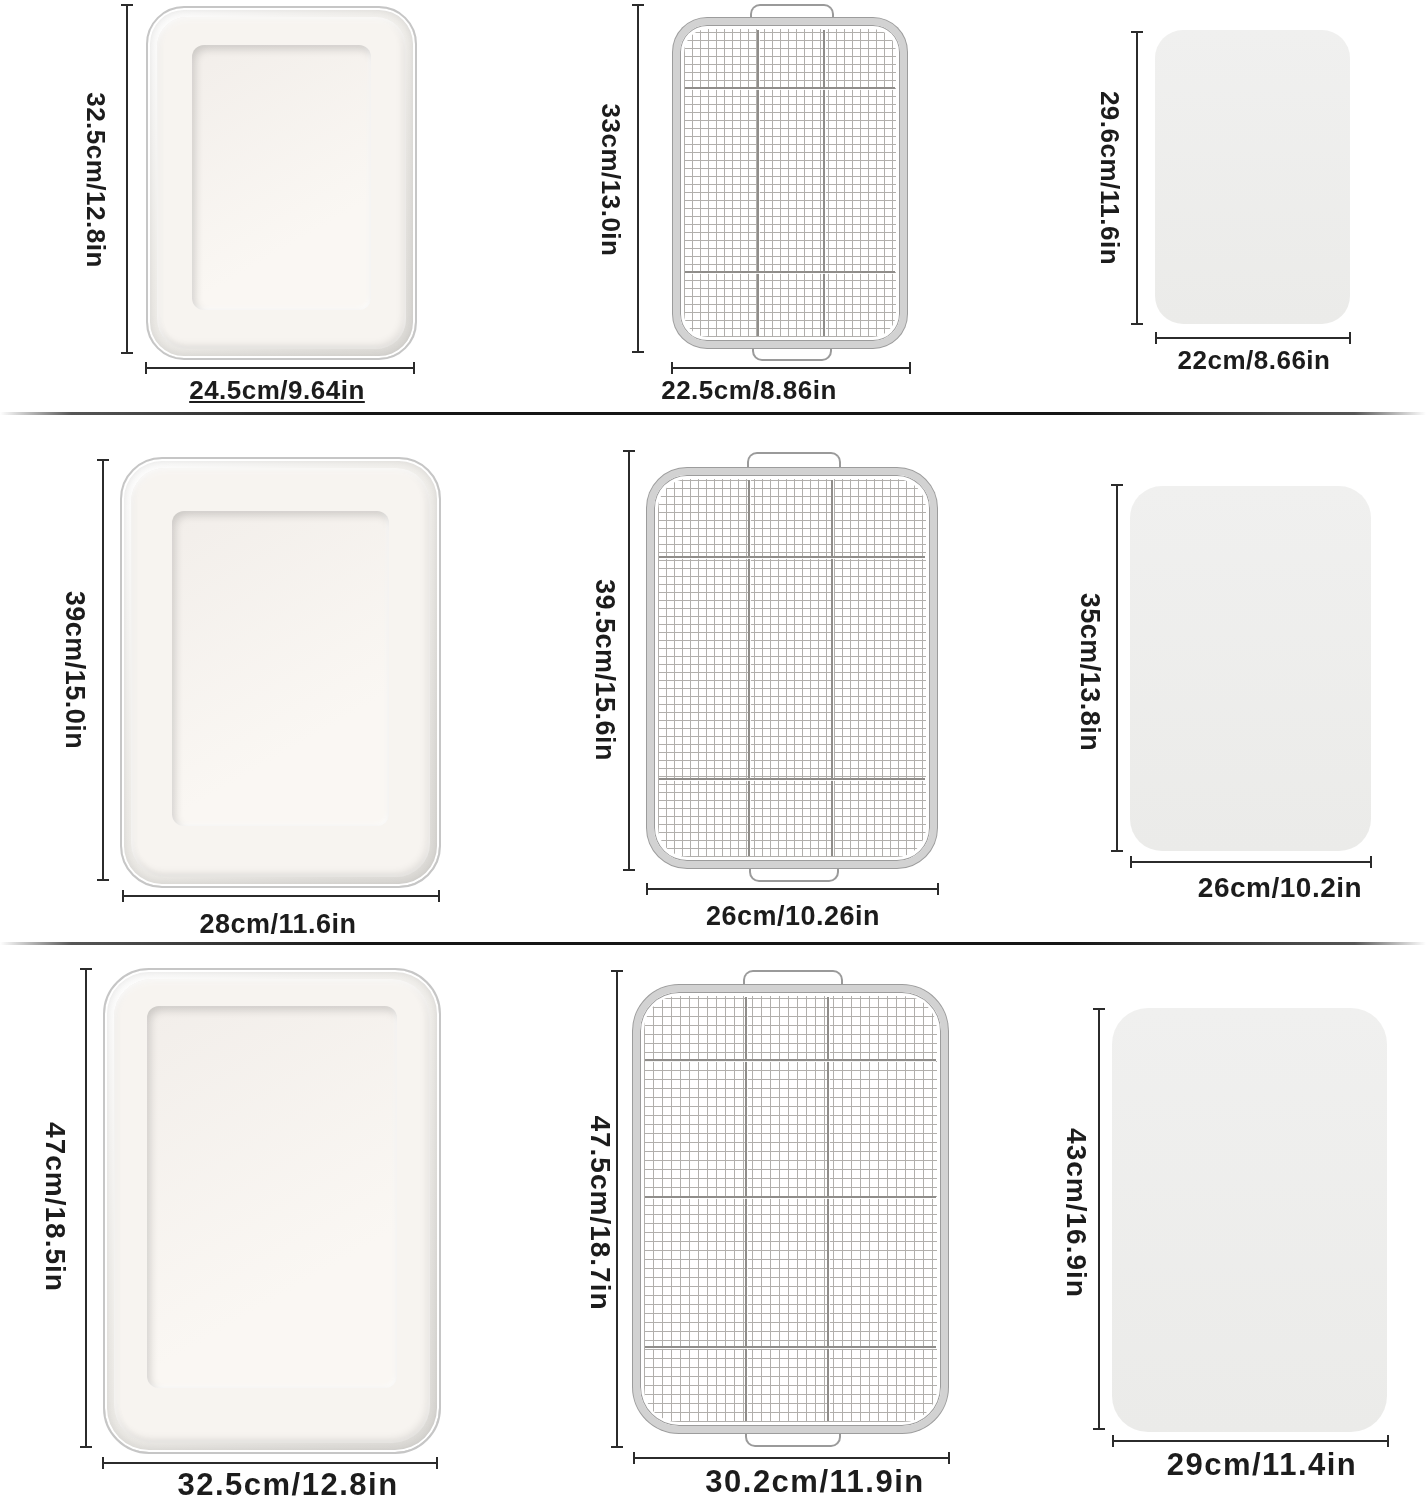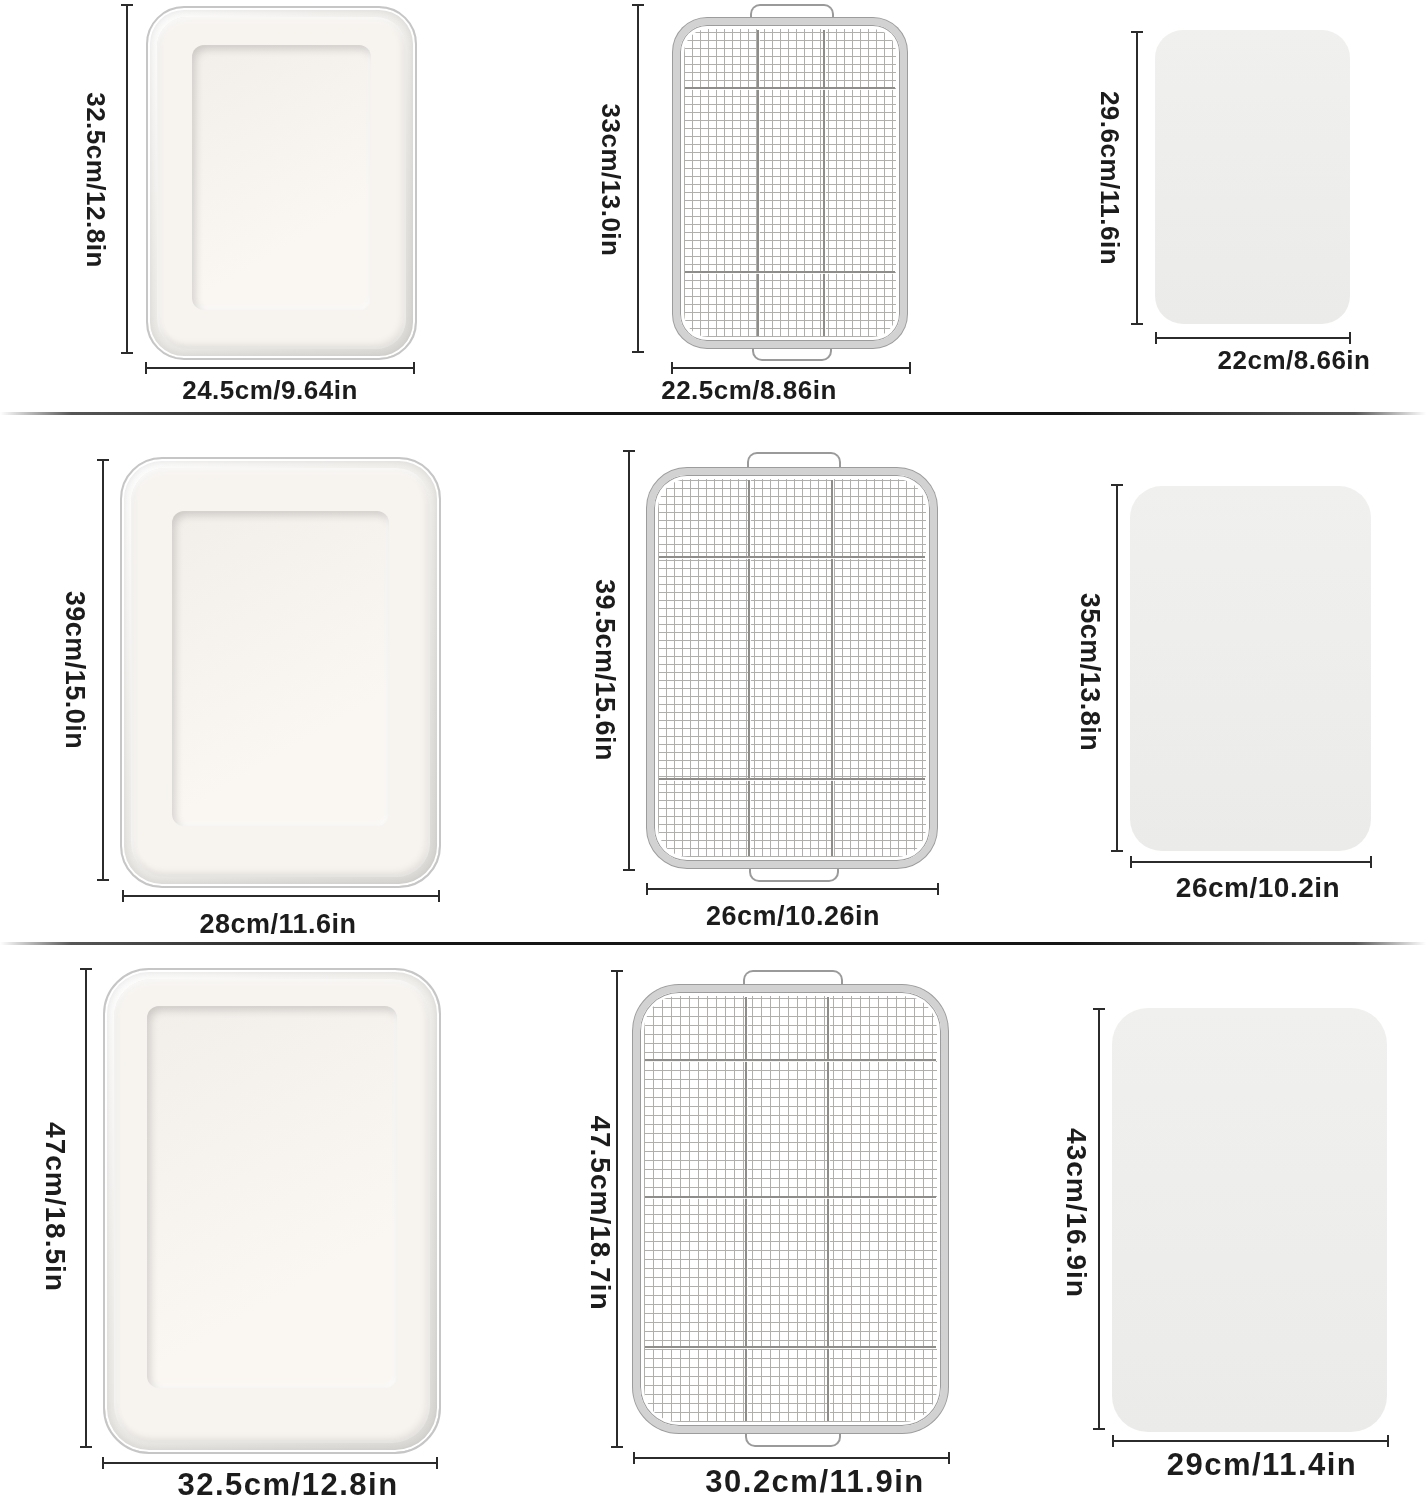--- a/index.html
+++ b/index.html
@@ -26,21 +26,21 @@
   .hdim::after  { right:0; }
 
   
   .vlabel, .hlabel {
     position:absolute; font-weight:700; white-space:nowrap;
     transform:translate(-50%,-50%); line-height:1;
   }
   .vlabel { writing-mode:vertical-rl; }
   .fs1 { font-size:26px; letter-spacing:0.5px; }
   .fs2 { font-size:27px; letter-spacing:0.5px; }
-  .fs2b{ font-size:28px; letter-spacing:0.5px; }
+  .fs2b{ font-size:28px; letter-spacing:0.5px;margin-left:22px; }
   .fs3 { font-size:31px; letter-spacing:1.5px; }
   .fs3v{ font-size:28px; letter-spacing:1px; }
 
   
   .tray {
     position:absolute;
     background:linear-gradient(135deg,#ffffff 0%,#f0eeea 45%,#dcdad6 100%);
     border:2px solid #c6c6c6;
     box-shadow: inset 0 0 0 2px #ffffff, inset 0 0 12px rgba(0,0,0,.16);
   }
@@ -103,21 +103,21 @@
 <div id="canvas">
 
   <div>
     <div class="tray" style="left:146px; top:6px; width:267px; height:350px; border-radius:38px;">
       <div class="tray-face" style="border-radius:30px;"></div>
       <div class="tray-inner" style="left:44px; right:44px; top:37px; bottom:48px;"></div>
     </div>
     <div class="vdim" style="left:126px; top:4px; height:350px;"></div>
     <div class="vlabel fs1" style="left:96px; top:180px;">32.5cm/12.8in</div>
     <div class="hdim" style="left:145px; top:367px; width:270px;"></div>
-    <div class="hlabel fs1" style="left:270px; top:390px;">24.5cm/9.64in</div>
+    <div class="hlabel fs1" style="left:277px; top:390px;text-decoration:underline;">24.5cm/9.64in</div>
   </div>
 
   <div>
     <div class="rack" style="left:673px; top:18px; width:234px; height:330px;">
       <div class="handle top" style="width:80px; margin-left:-40px; top:-14px;"></div>
       <div class="handle bottom" style="width:76px; margin-left:-38px; bottom:-13px;"></div>
       <div class="frame" style="border-radius:34px;">
         <div class="mesh" style="border-radius:24px;"></div>
         <i class="wire-v" style="left:35%;"></i>
         <i class="wire-v" style="left:65%;"></i>
@@ -129,21 +129,21 @@
     <div class="vlabel fs1" style="left:611px; top:180px;">33cm/13.0in</div>
     <div class="hdim" style="left:671px; top:367px; width:240px;"></div>
     <div class="hlabel fs1" style="left:749px; top:390px;">22.5cm/8.86in</div>
   </div>
 
   <div>
     <div class="mat" style="left:1155px; top:30px; width:195px; height:294px; border-radius:28px;"></div>
     <div class="vdim" style="left:1136px; top:31px; height:294px;"></div>
     <div class="vlabel fs1" style="left:1110px; top:178px;">29.6cm/11.6in</div>
     <div class="hdim" style="left:1155px; top:337px; width:196px;"></div>
-    <div class="hlabel fs1" style="left:1294px; top:360px;">22cm/8.66in</div>
+    <div class="hlabel fs1" style="left:1254px; top:360px;">22cm/8.66in</div>
   </div>
 
   <div class="divider" style="top:412px;"></div>
 
   <div>
     <div class="tray" style="left:120px; top:457px; width:317px; height:427px; border-radius:42px;">
       <div class="tray-face" style="border-radius:34px;"></div>
       <div class="tray-inner" style="left:50px; right:50px; top:52px; bottom:60px;"></div>
     </div>
     <div class="vdim" style="left:102px; top:459px; height:422px;"></div>

